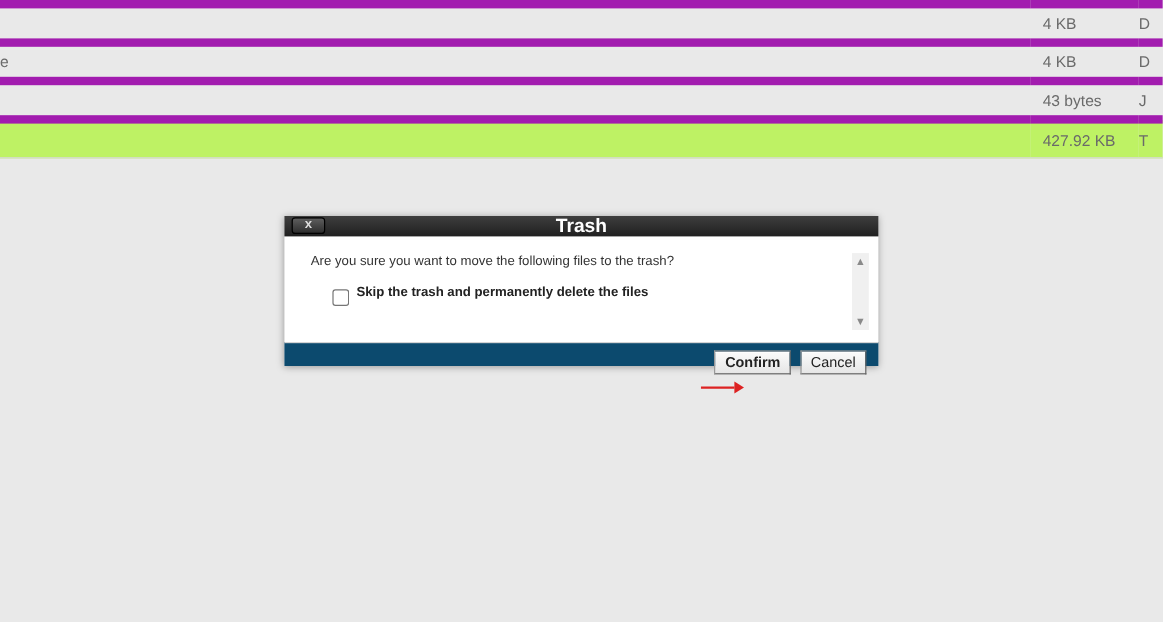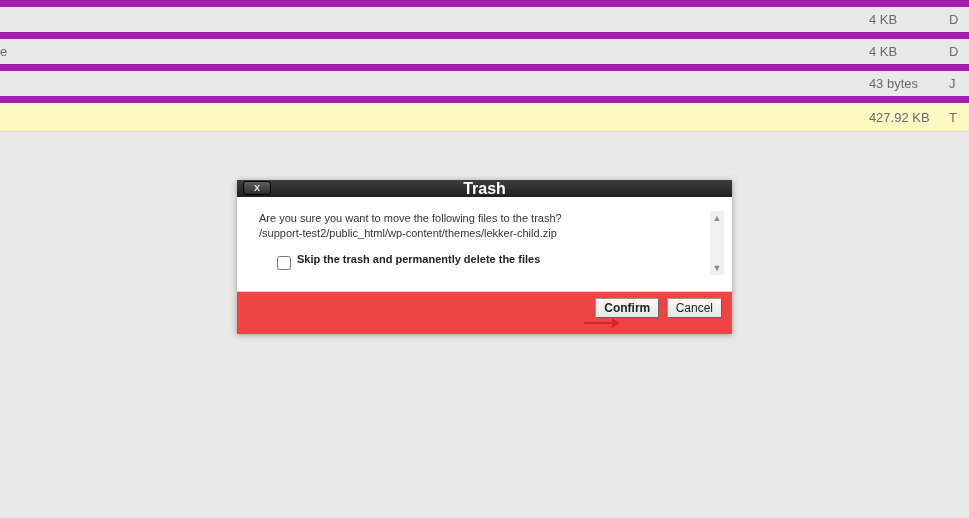--- a/index.html
+++ b/index.html
@@ -22,21 +22,21 @@
       height: 32px;
       border-bottom: 1px solid #d8d8d8;
       border-top: 7px solid #a21caf;
     }
     .file-row td {
       padding: 0 10px;
       color: #6a6a6a;
       font-size: 13px;
     }
     .file-row.selected {
-      background: #fef9c3;
+      background: #bef264;
     }
     .col-name { text-align: left; width: 858px; padding-left: 0px !important; }
     .col-size { text-align: left; width: 90px; }
     .col-type { text-align: left; width: 20px; padding-left:0px !important;}
 
     .modal {
       position: absolute;
       left: 237px;
       top: 180px;
       width: 495px;
@@ -119,24 +119,24 @@
       font-size: 9px;
       text-align: center;
       line-height: 14px;
       user-select: none;
     }
     .scroll-arrow.up { position: absolute; top: 0; }
     .scroll-arrow.down { position: absolute; bottom: 0; }
 
     .modal-footer {
       border-top: 1px solid #d4d4d4;
-      background: #ef4444;
+      background: #0c4a6e;
       padding: 6px 10px;
       text-align: right;
-      height: 43px;
+      height: 20px;
     }
     .dlg-btn {
       display: inline-block;
       background: linear-gradient(to bottom, #fbfbfb, #e6e6e6);
       border: 1px solid #999;
       border-right-color: #666;
       border-bottom-color: #666;
       padding: 2px 8px;
       font-size: 12px;
       font-family: Arial, Helvetica, sans-serif;
@@ -185,21 +185,20 @@
     </tbody>
 </table>
 
 <div class="modal">
   <div class="modal-header">
     <div class="close-btn">x</div>
     <span class="modal-title">Trash</span>
   </div>
   <div class="modal-body">
     <div class="body-text">Are you sure you want to move the following files to the trash?</div>
-    <div class="file-path">/support-test2/public_html/wp-content/themes/lekker-child.zip</div>
     <div class="checkbox-row">
       <input type="checkbox" style="">
       <span class="checkbox-label">Skip the trash and permanently delete the files</span>
     </div>
     <div class="scrollbar">
       <div class="scroll-arrow up">▲</div>
       <div class="scroll-arrow down">▼</div>
     </div>
   </div>
   <div class="modal-footer">

